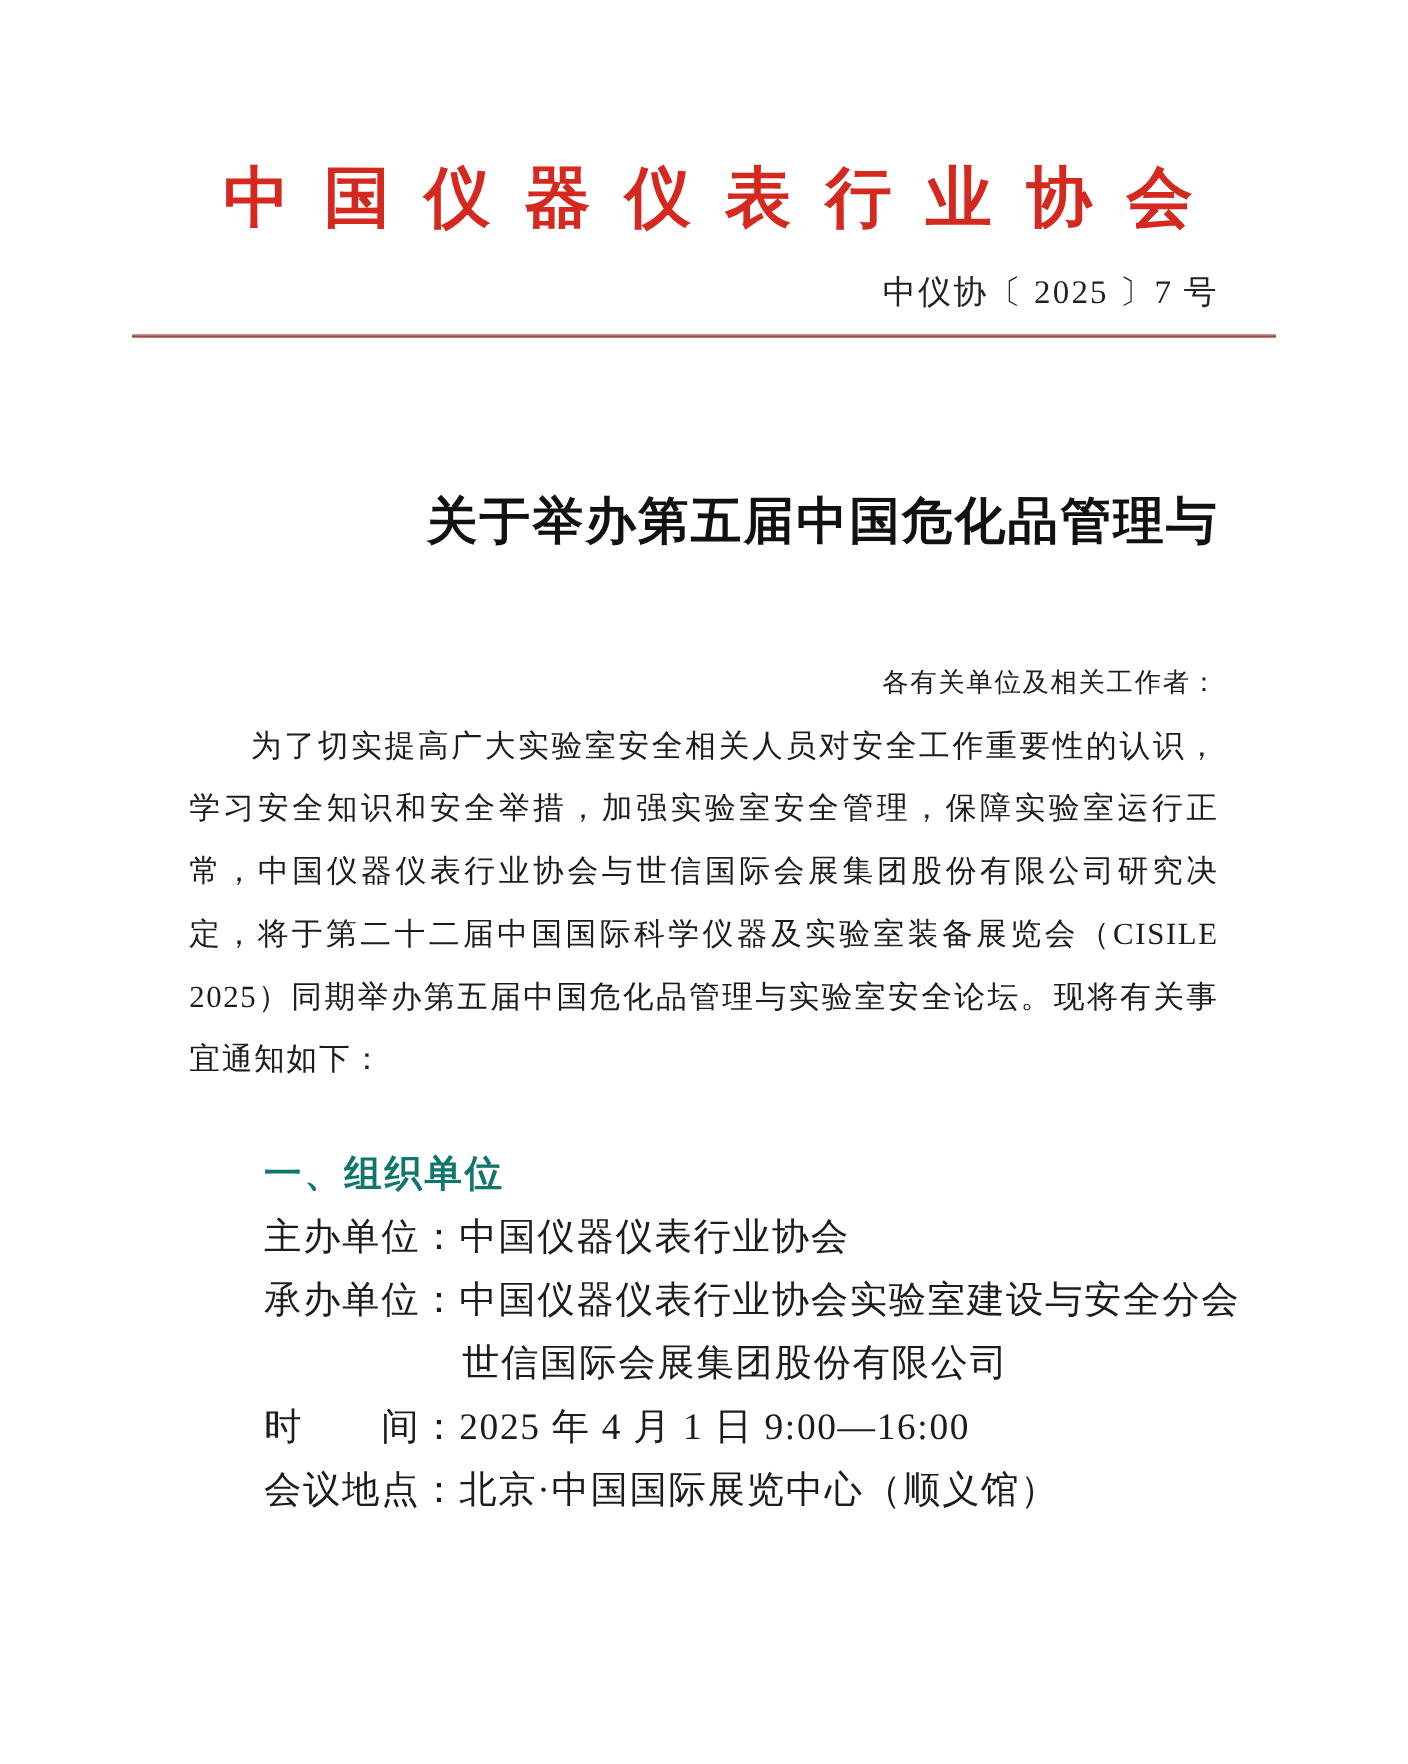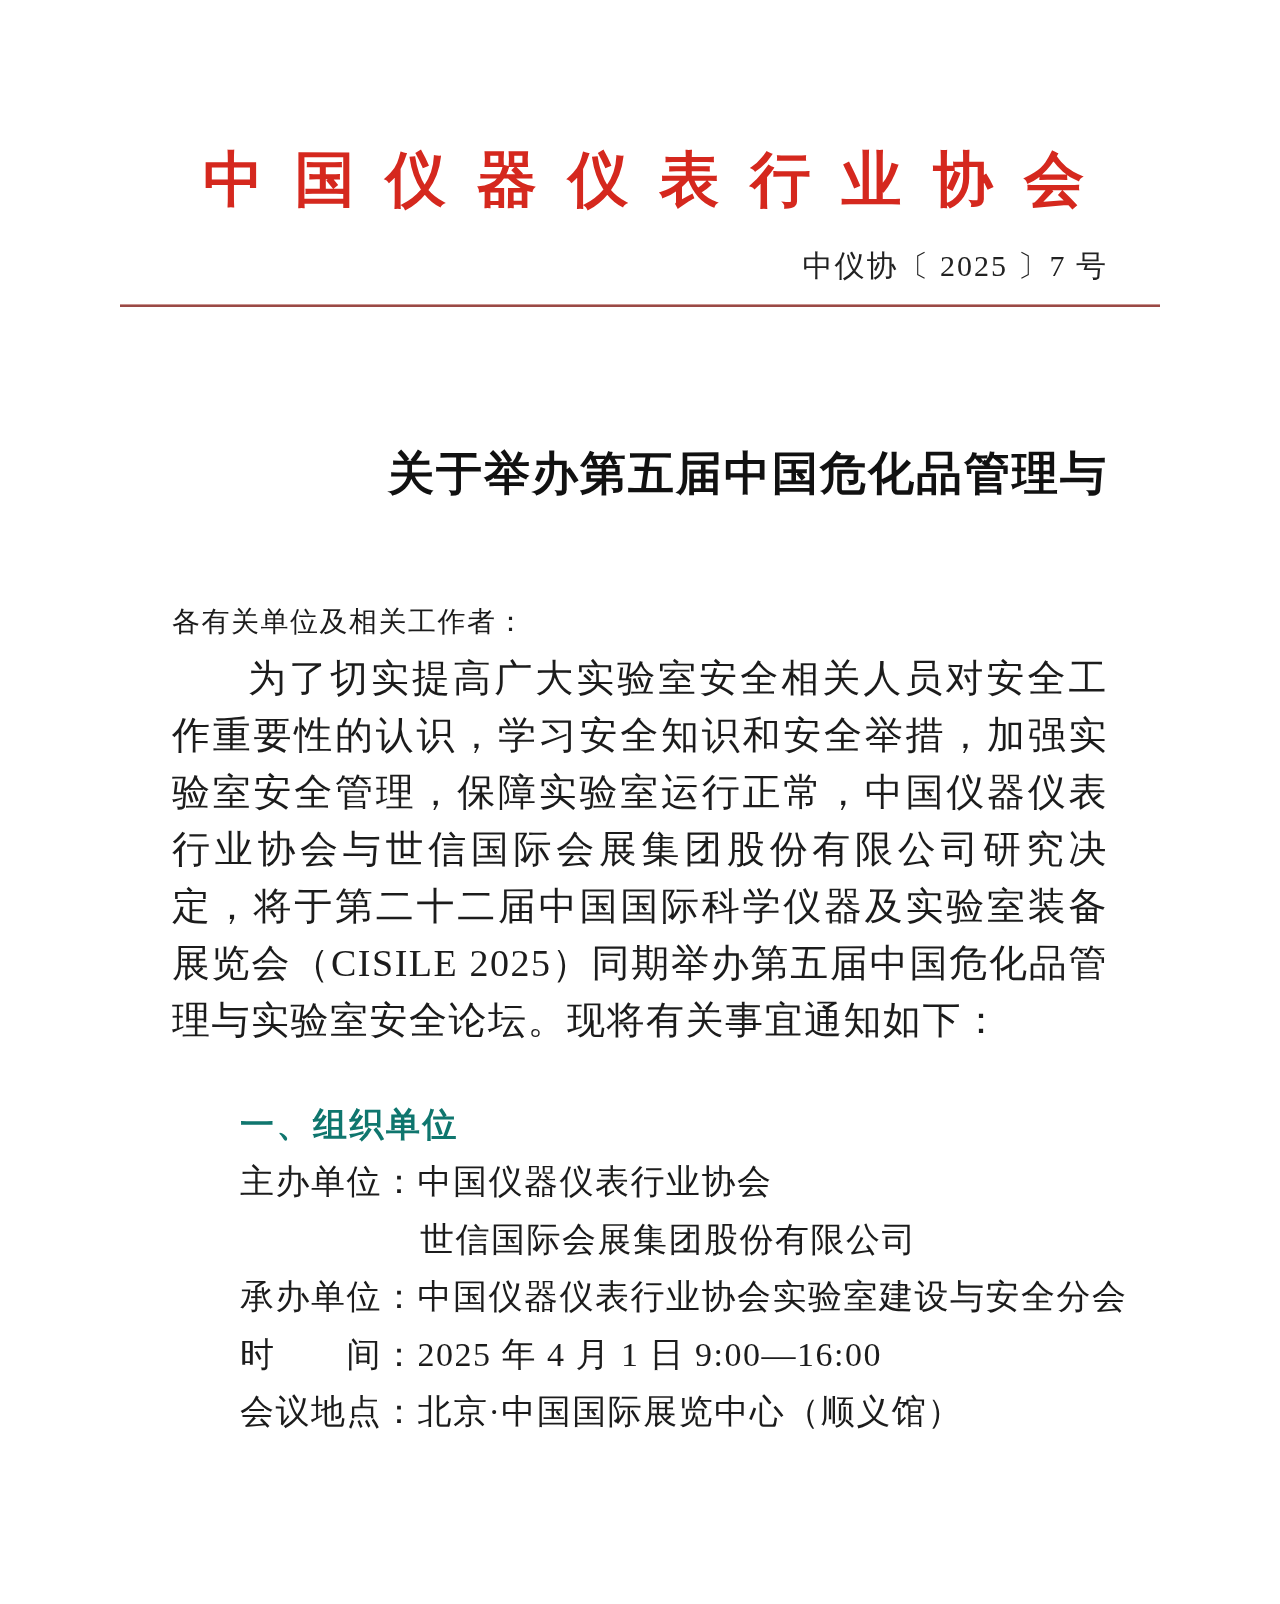--- a/index.html
+++ b/index.html
@@ -49,26 +49,27 @@
     text-align: right;
     font-weight: bold;
     font-size: 46px;
     line-height: 78px;
     letter-spacing: 2px;
     color: #111;
   }
   
   .salutation {
     margin-top: 80px;
-    font-size: 28px;
+    font-size: 24px;
     line-height: 57px;
     letter-spacing: 1.5px;
+    text-align: right;
   }
   .para {
-    font-size: 38px;
+    font-size: 28px;
     line-height: 57px;
     letter-spacing: 1.5px;
     text-align: justify;
     text-indent: 2em;
     font-family: Liberation Serif, serif;
   }
   .sec-heading {
     margin-top: 46px;
     padding-left: 68px;
     font-family: "Liberation Sans", "DejaVu Sans", sans-serif;
@@ -108,25 +109,25 @@
 
   <div class="salutation">各有关单位及相关工作者：</div>
 
   <div class="para">为了切实提高广大实验室安全相关人员对安全工作重要性的认识，学习安全知识和安全举措，加强实验室安全管理，保障实验室运行正常，中国仪器仪表行业协会与世信国际会展集团股份有限公司研究决定，将于第二十二届中国国际科学仪器及实验室装备展览会（CISILE 2025）同期举办第五届中国危化品管理与实验室安全论坛。现将有关事宜通知如下：</div>
 
   <div class="sec-heading">一、组织单位</div>
 
   <div class="row">
     <span class="label">主办单位：</span><span class="value">中国仪器仪表行业协会</span>
   </div>
+  <div class="row">
+    <span class="label">承办单位：</span><span class="value">中国仪器仪表行业协会实验室建设与安全分会</span>
+  </div>
   <div class="row cont">
     <span class="value">世信国际会展集团股份有限公司</span>
-  </div>
-  <div class="row">
-    <span class="label">承办单位：</span><span class="value">中国仪器仪表行业协会实验室建设与安全分会</span>
   </div>
 
 
   <div class="row">
     <span class="label">时　　间：</span><span class="value">2025 年 4 月 1 日  9:00—16:00</span>
   </div>
   <div class="row">
     <span class="label">会议地点：</span><span class="value">北京·中国国际展览中心（顺义馆）</span>
   </div>
 

